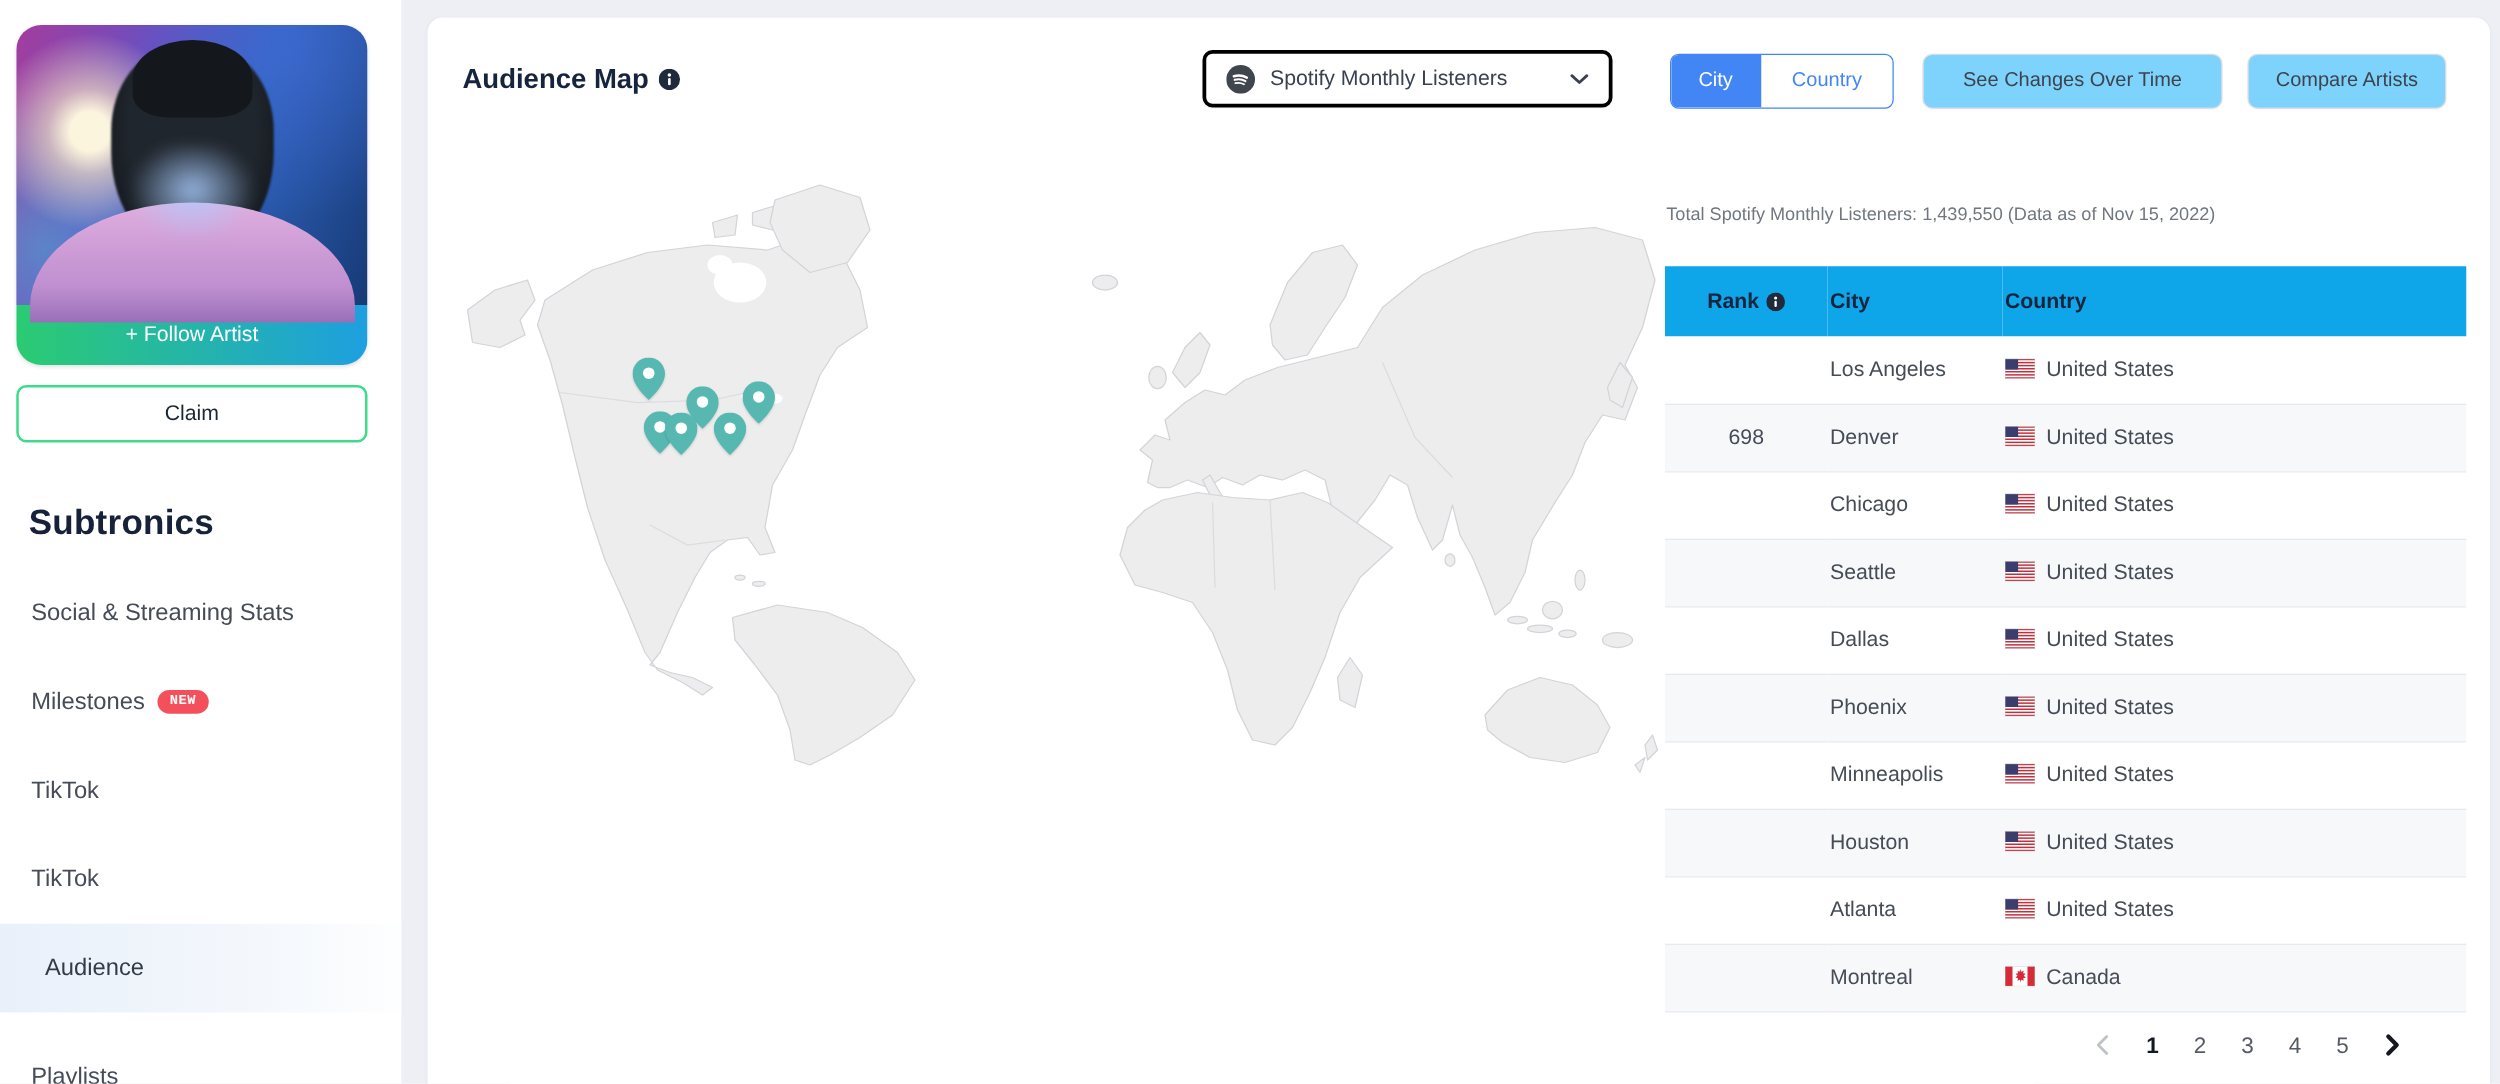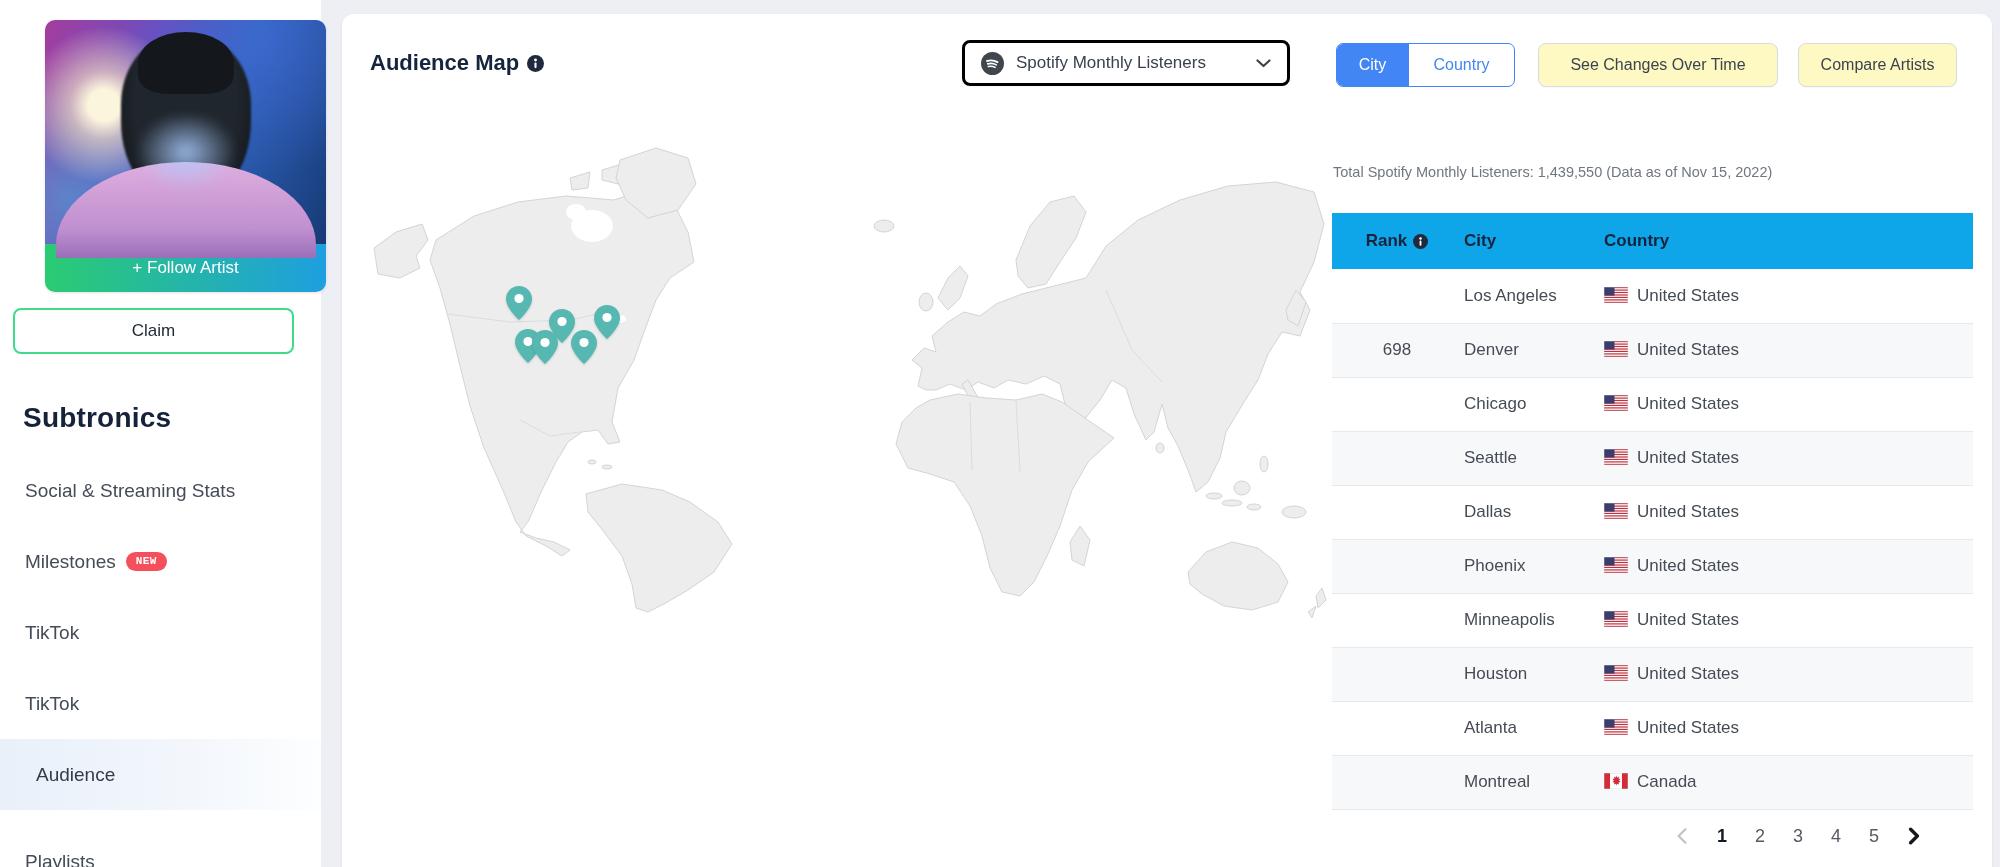--- a/index.html
+++ b/index.html
@@ -5,21 +5,21 @@
   * { margin:0; padding:0; box-sizing:border-box; }
   html,body { width:2000px; height:867px; }
   body {
     position:relative; overflow:hidden;
     background:#edeff5;
     font-family:"Liberation Sans", sans-serif;
     color:#454c56;
   }
   
   .sidebar { position:absolute; left:0; top:0; width:321px; height:867px; background:#fff; }
-  .photo-card { position:absolute; left:13px; top:20px; width:281px; height:272px; border-radius:10px; overflow:hidden; box-shadow:0 1px 3px rgba(16,24,40,.12);margin-left:32px; }
+  .photo-card { position:absolute; left:13px; top:20px; width:281px; height:272px; border-radius:20px; overflow:hidden; box-shadow:0 1px 3px rgba(16,24,40,.12); }
   .photo { position:relative; height:224px;
     background:
       radial-gradient(circle at 21% 38%, rgba(255,248,222,.98) 0 6%, rgba(255,238,196,.6) 13%, rgba(255,220,200,.0) 30%),
       radial-gradient(circle at 78% 10%, rgba(70,110,220,.55), rgba(70,110,220,0) 45%),
       radial-gradient(circle at 8% 80%, rgba(60,200,220,.45), rgba(60,200,220,0) 40%),
       linear-gradient(112deg, #a43d9e 0%, #6a4fc0 32%, #2f63be 58%, #173a75 100%);
   }
   .photo .head { position:absolute; left:50%; top:18px; width:130px; height:168px; transform:translateX(-50%);
     background:radial-gradient(ellipse at 50% 38%, #20262d 0 55%, #171c22 75%, rgba(20,25,30,.0) 100%);
     border-radius:46% 46% 58% 58%; filter:blur(1px); }
@@ -50,21 +50,21 @@
   .info-icon { display:inline-flex; cursor:pointer; }
   .metric-dropdown { position:absolute; left:620px; top:26px; width:328px; height:46px; background:#fff;
     border:3px solid #000000; border-radius:8px; display:flex; align-items:center; gap:12px; padding:0 16px;
     font-size:17px; color:#39424e; cursor:pointer; box-shadow:0 1px 2px rgba(16,24,40,.03); }
   .metric-dropdown .chev { margin-left:auto; display:flex; }
   .toggle-group { position:absolute; left:994px; top:29px; height:44px; display:flex; overflow:hidden;
     border:1px solid #4285f4; border-radius:7px; background:#fff; }
   .toggle-opt { display:flex; align-items:center; justify-content:center; font-size:16px; cursor:pointer; }
   .toggle-opt.on  { width:71px; background:#4285f4; color:#fff; }
   .toggle-opt.off { width:106px; color:#4285f4; border-left:1px solid #4285f4; }
-  .ghost-btn { position:absolute; top:29px; height:44px; background:#fef9c3; border:1px solid #d9dbdf;
+  .ghost-btn { position:absolute; top:29px; height:44px; background:#7dd3fc; border:1px solid #d9dbdf;
     border-radius:8px; font-size:16px; color:#3c434d; font-family:inherit; cursor:pointer;
     display:flex; align-items:center; justify-content:center; box-shadow:0 1px 2px rgba(16,24,40,.03); }
   .btn-changes { left:1196px; width:240px; }
   .btn-compare { left:1456px; width:159px; }
   
   .map { position:absolute; left:28px; top:126px; width:960px; height:480px; }
   .map svg.world { width:960px; height:480px; display:block; }
   .pin { position:absolute; width:26px; height:34px; transform:translate(-13px,-13px); cursor:pointer;
     filter:drop-shadow(0 1px 1px rgba(0,0,0,.15)); }
   

